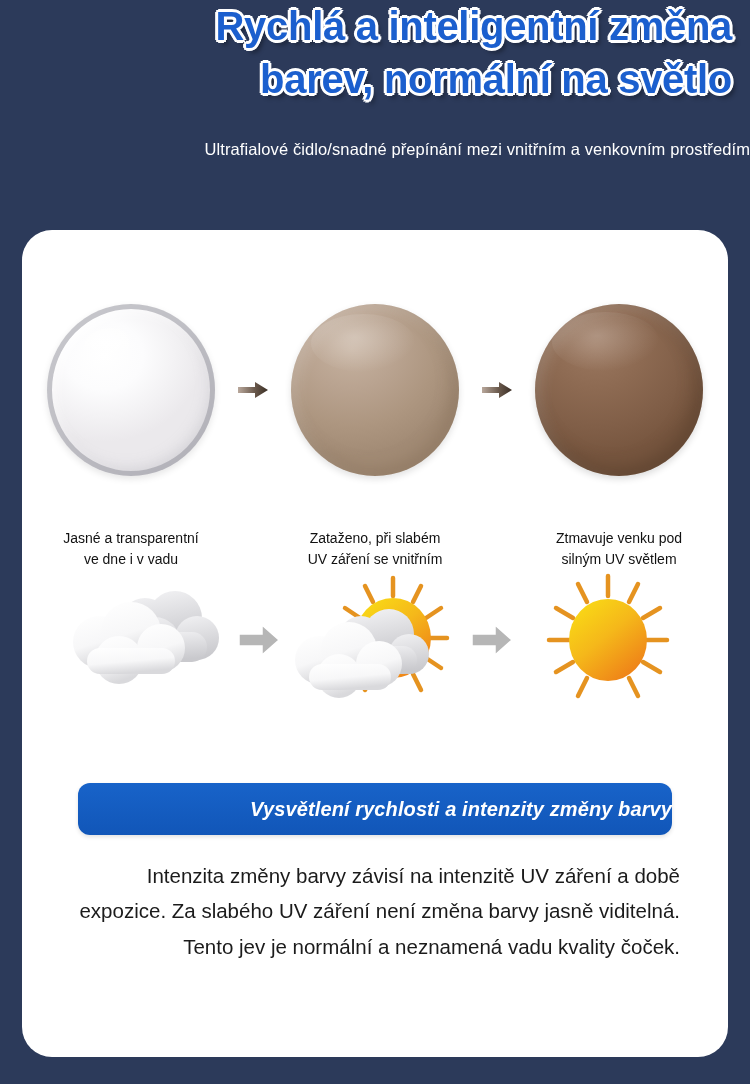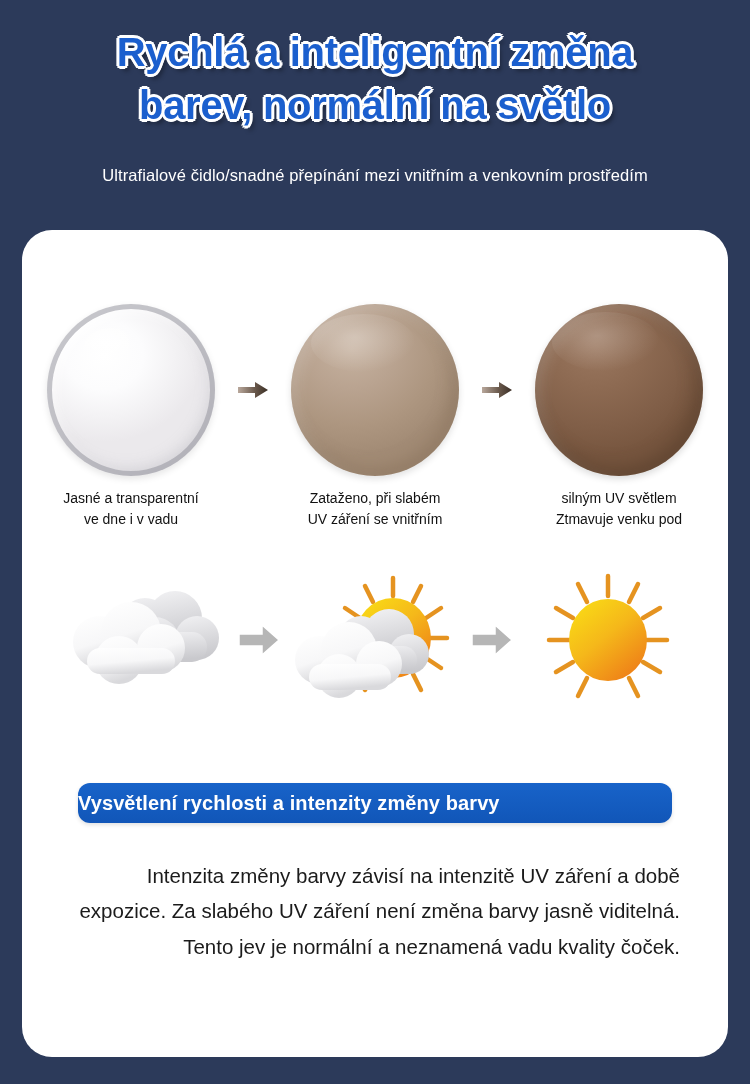--- a/index.html
+++ b/index.html
@@ -12,22 +12,21 @@
   body {
     background: #2c3a5a;
     font-family: "Liberation Sans", sans-serif;
     overflow: hidden;
     position: relative;
   }
 
   
   .header {
     width: 750px;
-    padding-top: 26px;
-    text-align: center;
+    text-align: right;
   }
 
   .title {
     font-size: 40px;
     font-weight: bold;
     line-height: 1.32;
     color: #1b5fce;
     letter-spacing: -0.3px;
     text-shadow:
       -2px -2px 0 #ffffff,  2px -2px 0 #ffffff,
@@ -165,20 +164,21 @@
     justify-content: space-between;
     padding: 0 18px;
   }
 
   .caption {
     width: 182px;
     text-align: center;
     font-size: 14px;
     line-height: 1.52;
     color: #111111;
+    margin-top: 40px;
   }
   .caption-spacer { width: 34px; flex: 0 0 auto; }
 
   
   .weather-row {
     position: absolute;
     left: 0;
     top: 330px;
     width: 706px;
     height: 160px;
@@ -198,27 +198,28 @@
   }
 
   .grey-arrow { width: 46px; height: 40px; flex: 0 0 auto; }
 
   
   .banner {
     position: absolute;
     left: 56px;
     top: 553px;
     width: 594px;
-    height: 40px;
+    height: 52px;
     background: linear-gradient(180deg, #1863c9 0%, #1156b8 100%);
     border-radius: 12px;
     display: flex;
     align-items: center;
-    justify-content: flex-start;
+    justify-content: flex-end;
     box-shadow: 0 2px 4px rgba(0,0,0,0.12);
+    font-style: italic;
   }
 
   .banner-text {
     color: #ffffff;
     font-size: 20px;
     font-weight: bold;
     letter-spacing: 0.1px;
     white-space: nowrap;
   }
 
@@ -286,22 +287,22 @@
       <div>Jasné a transparentní</div>
       <div>ve dne i v vadu</div>
     </div>
     <div class="caption-spacer"></div>
     <div class="caption">
       <div>Zataženo, při slabém</div>
       <div>UV záření se vnitřním</div>
     </div>
     <div class="caption-spacer"></div>
     <div class="caption">
+      <div>Ztmavuje venku pod</div>
       <div>silným UV světlem</div>
-      <div>Ztmavuje venku pod</div>
     </div>
   </div>
 
   <div class="weather-row">
 
     <div class="weather-cell">
       <svg width="170" height="120" viewBox="0 0 170 120">
         <defs>
           <linearGradient id="cl1" x1="0" y1="0" x2="0.3" y2="1">
             <stop offset="0%" stop-color="#ffffff"></stop>

